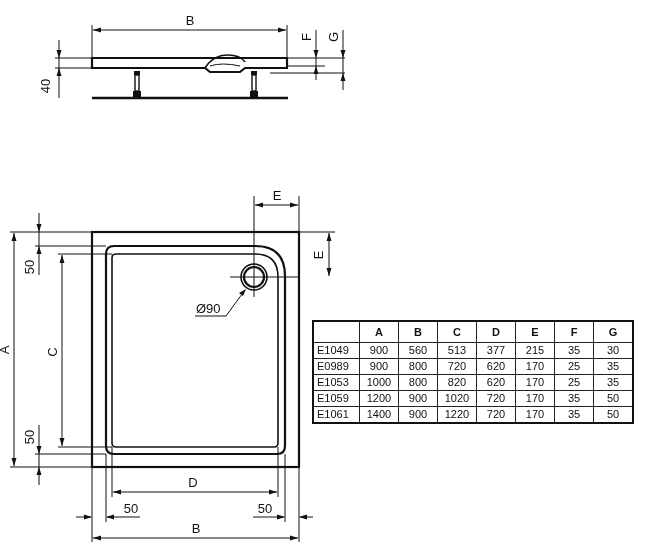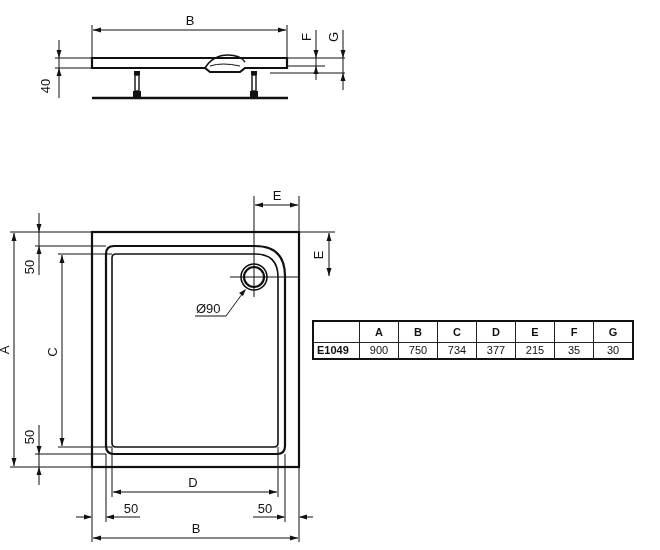--- a/index.html
+++ b/index.html
@@ -11,21 +11,21 @@
     .thin { stroke-width: 1; }
     .thick { stroke-width: 2.2; }
     .med { stroke-width: 1.6; }
     .arrow { fill: #111; stroke: none; }
 
     #spec-table { position: absolute; left: 312px; top: 320px; border-collapse: collapse;
                   border: 2px solid #111; font-family: "Liberation Sans", sans-serif; }
     #spec-table th, #spec-table td { border: 1px solid #222; height: 15px; padding: 0;
                   font-size: 11px; text-align: center; line-height: 15px; }
     #spec-table th { font-weight: bold; height: 20px; }
-    #spec-table td.model { font-weight: bold; text-align: left; padding-left: 3px; width: 42px; }
+    #spec-table td.model { font-weight: normal; text-align: left; padding-left: 3px; width: 42px; }
     #spec-table .c { width: 38px; }
     #spec-table tr.head th:first-child { width: 45px; }
   </style>
 </head>
 <body>
 
 <svg id="drawing" viewBox="0 0 660 550" xmlns="http://www.w3.org/2000/svg">
 
   <g>
 
@@ -170,21 +170,61 @@
     <th class="c">B</th>
     <th class="c">C</th>
     <th class="c">D</th>
     <th class="c">E</th>
     <th class="c">F</th>
     <th class="c">G</th>
   </tr>
   <tr>
     <td class="model">E1049</td>
     <td>900</td>
-    <td>750</td>
-    <td>734</td>
+    <td>560</td>
+    <td>513</td>
     <td>377</td>
     <td>215</td>
     <td>35</td>
     <td>30</td>
   </tr>
+  <tr>
+    <td class="model">E0989</td>
+    <td>900</td>
+    <td>800</td>
+    <td>720</td>
+    <td>620</td>
+    <td>170</td>
+    <td>25</td>
+    <td>35</td>
+  </tr>
+  <tr>
+    <td class="model">E1053</td>
+    <td>1000</td>
+    <td>800</td>
+    <td>820</td>
+    <td>620</td>
+    <td>170</td>
+    <td>25</td>
+    <td>35</td>
+  </tr>
+  <tr>
+    <td class="model">E1059</td>
+    <td>1200</td>
+    <td>900</td>
+    <td>1020</td>
+    <td>720</td>
+    <td>170</td>
+    <td>35</td>
+    <td>50</td>
+  </tr>
+  <tr>
+    <td class="model">E1061</td>
+    <td>1400</td>
+    <td>900</td>
+    <td>1220</td>
+    <td>720</td>
+    <td>170</td>
+    <td>35</td>
+    <td>50</td>
+  </tr>
 </tbody>
   </table>
 
 </body></html>

